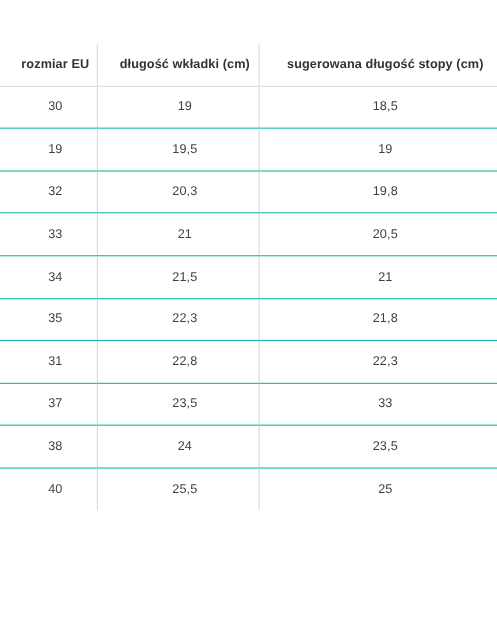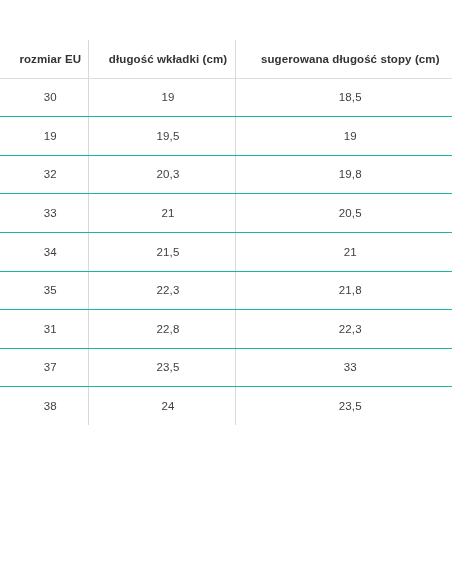--- a/index.html
+++ b/index.html
@@ -137,16 +137,21 @@
       <tr>
         <td class="col-a">37</td>
         <td class="col-b">23,5</td>
         <td class="col-c">33</td>
       </tr>
       <tr>
         <td class="col-a">38</td>
         <td class="col-b">24</td>
         <td class="col-c">23,5</td>
       </tr>
+      <tr>
+        <td class="col-a">40</td>
+        <td class="col-b">25,5</td>
+        <td class="col-c">25</td>
+      </tr>
     </tbody>
   </table>
 
 </div>
 
 </body></html>

